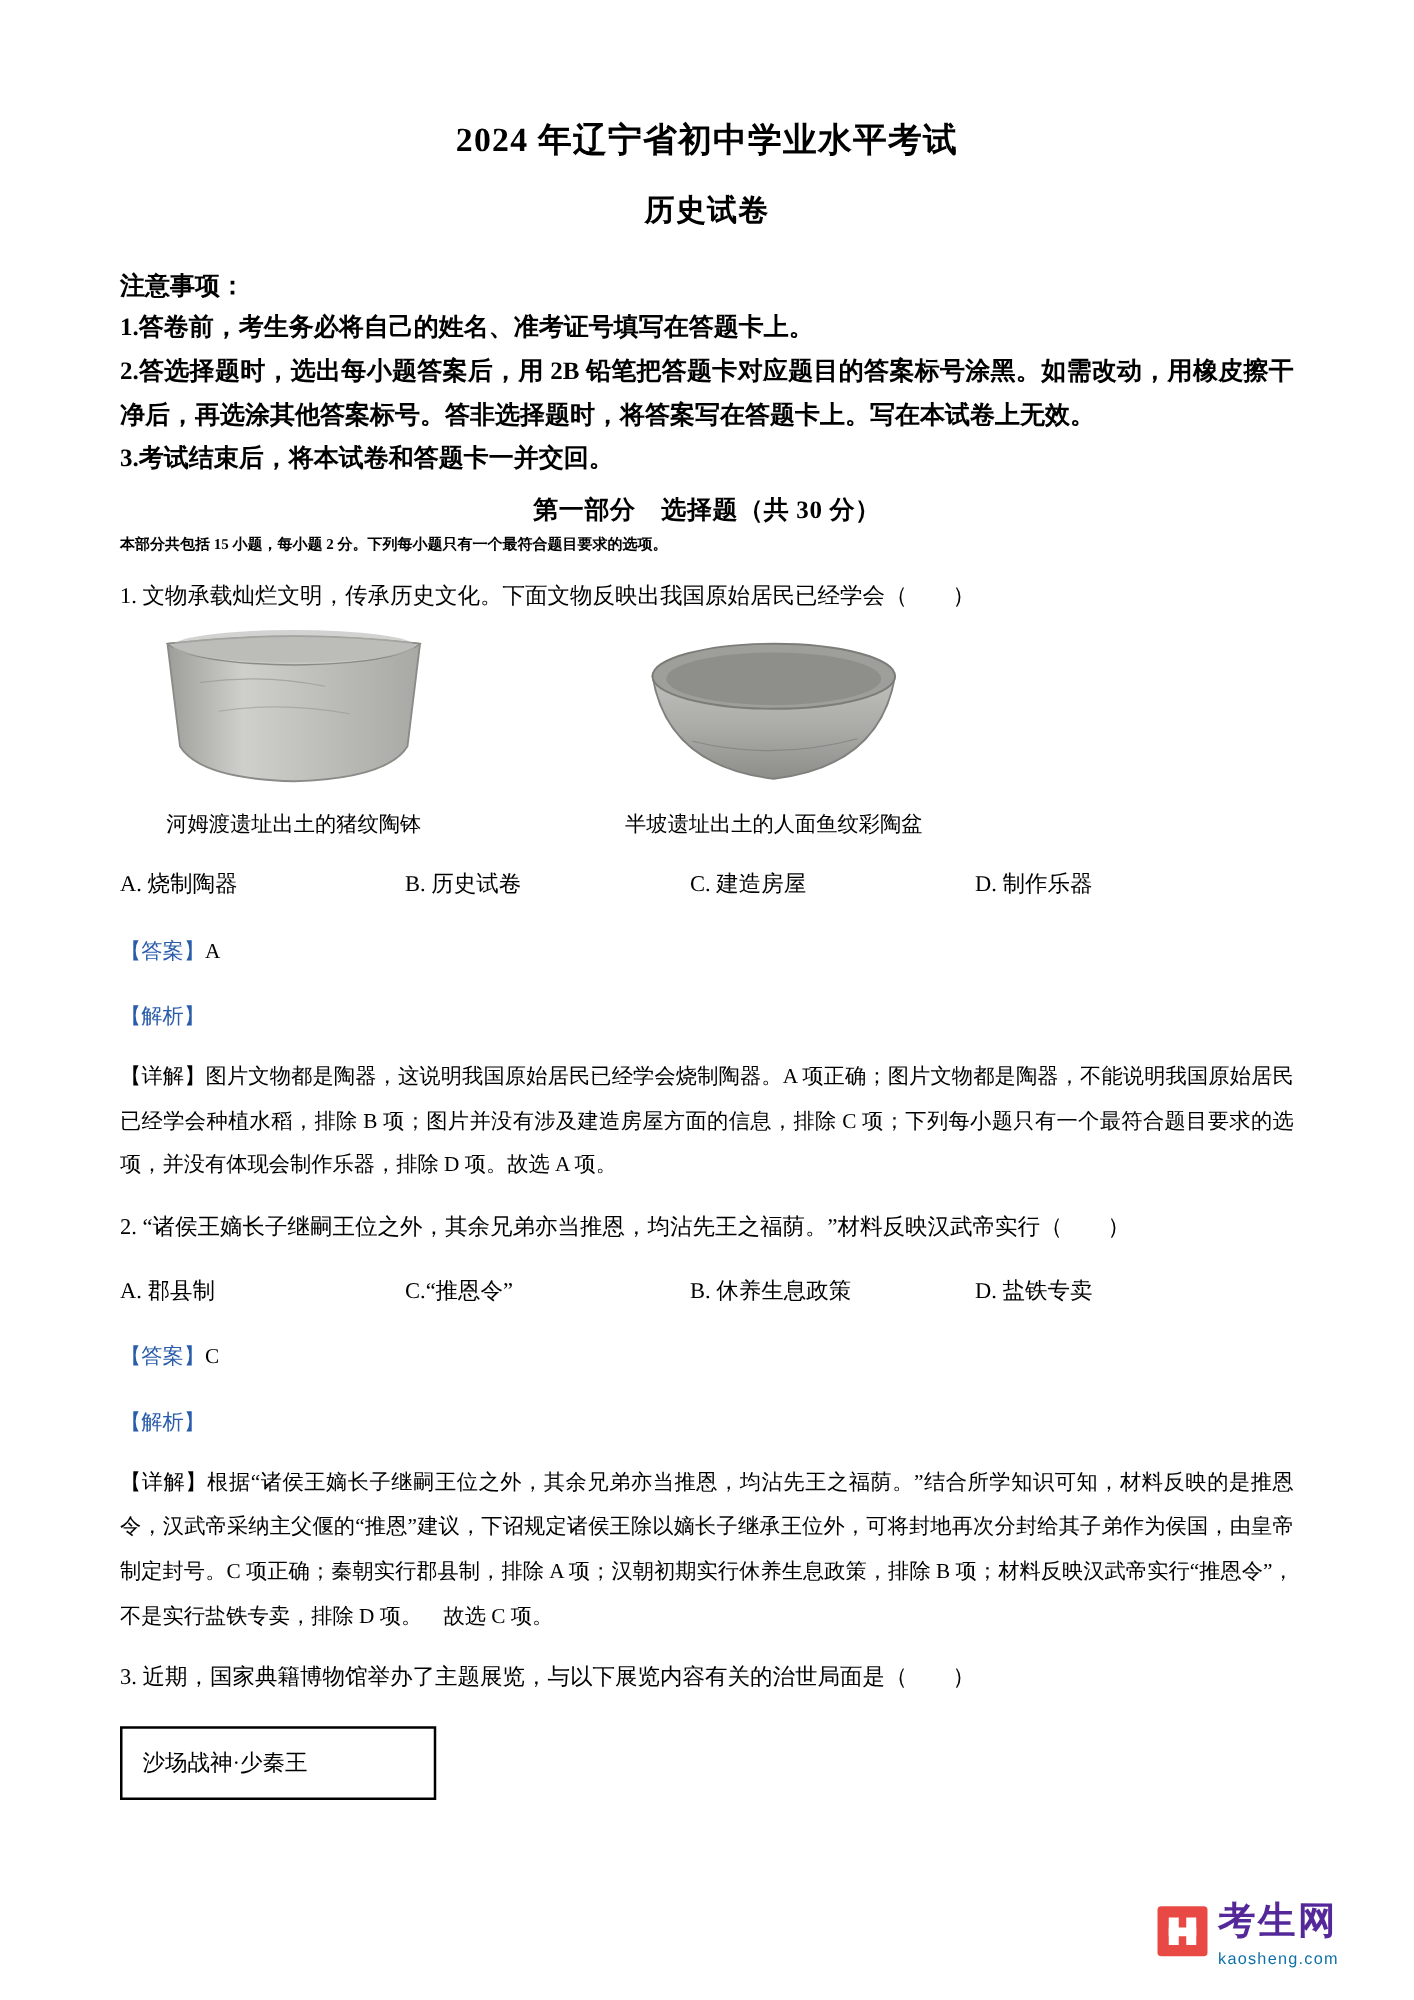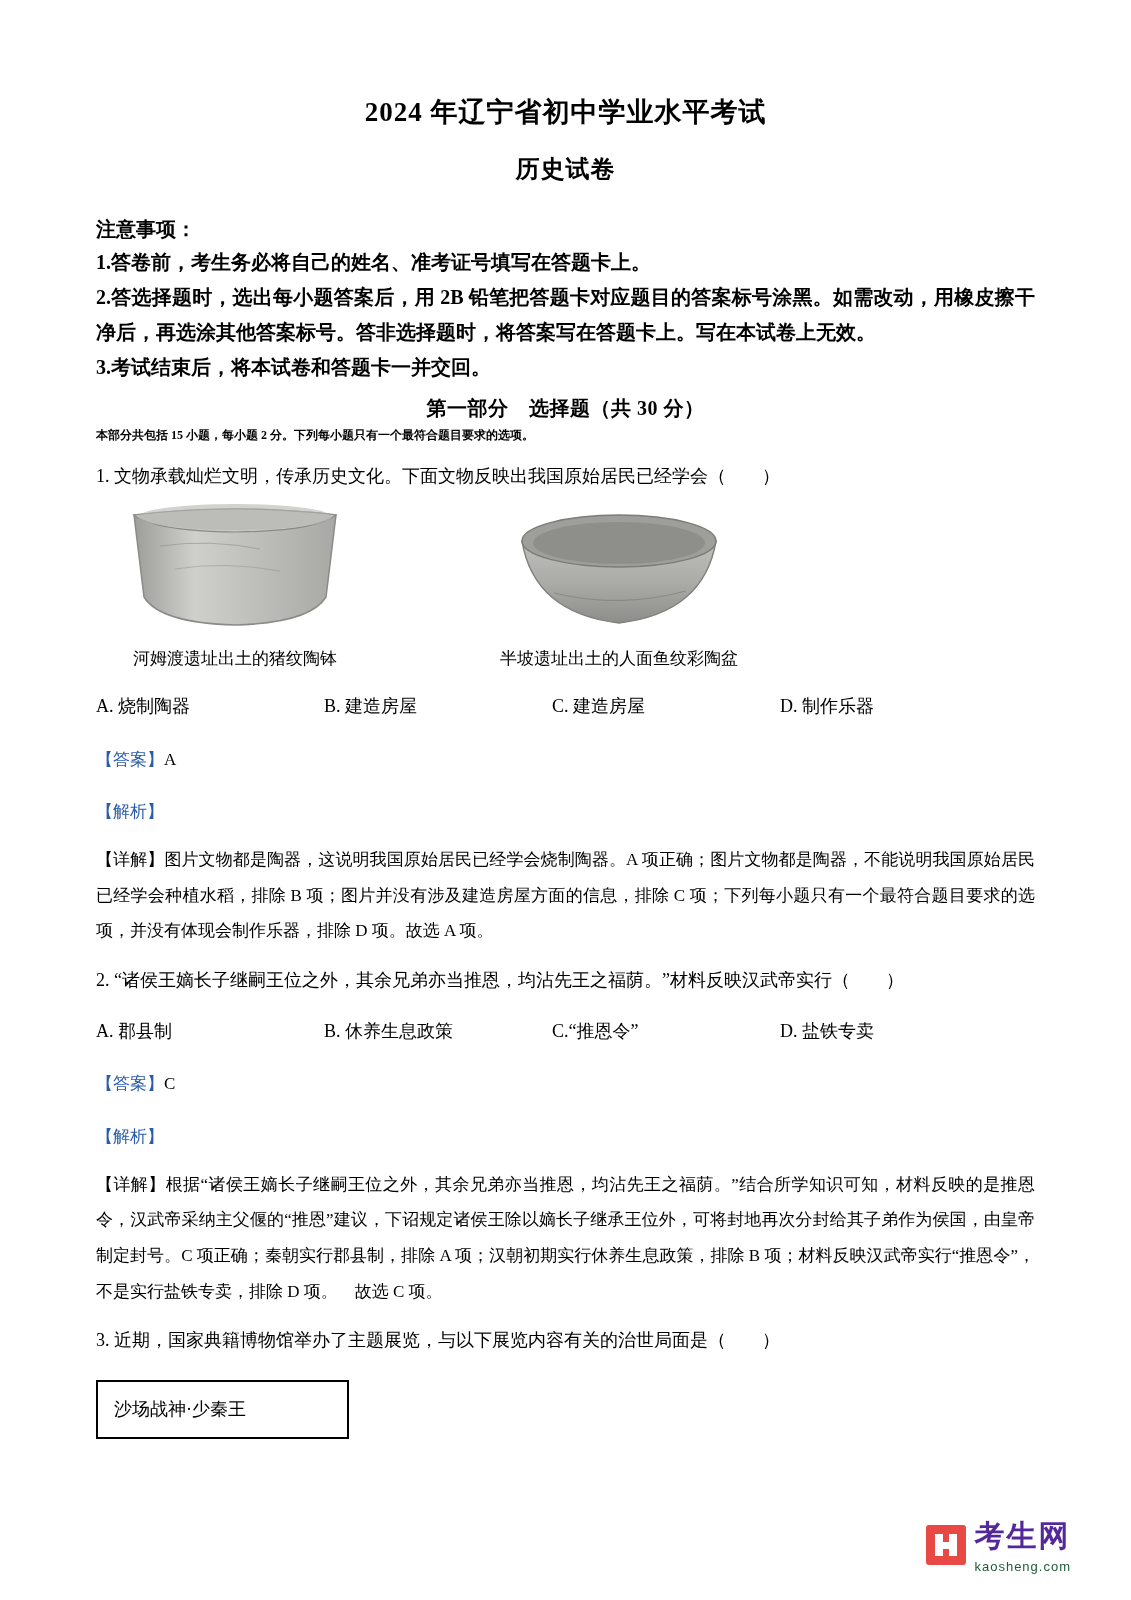--- a/index.html
+++ b/index.html
@@ -152,21 +152,21 @@
   }
   .wm-text {
     font-size: 30px;
     color: #4c1d95;
     font-family: "Liberation Sans", sans-serif;
     font-weight: bold;
     letter-spacing: 2px;
   }
   .wm-sub {
     font-size: 13px;
-    color: #14532d;
+    color: #0369a1;
     font-family: "Liberation Sans", sans-serif;
     letter-spacing: 1px;
     margin-top: 2px;
   }
   .wm-textwrap { display: flex; flex-direction: column; align-items: flex-start; }
 </style>
 </head>
 <body>
 
 <div class="page">
@@ -221,39 +221,39 @@
         <ellipse cx="105" cy="40" rx="97" ry="26" fill="#9e9e9b" stroke="#7c7c79" stroke-width="1.5"></ellipse>
         <ellipse cx="105" cy="42" rx="86" ry="21" fill="#8b8b88" opacity="0.85"></ellipse>
         <path d="M40 92 Q105 108 172 90" stroke="#777774" stroke-width="1" fill="none" opacity="0.6"></path>
       </svg>
       <div class="fig-caption">半坡遗址出土的人面鱼纹彩陶盆</div>
     </div>
   </div>
 
   <div class="options">
     <div class="opt">A. 烧制陶器</div>
-    <div class="opt">B. 建造房屋</div>
+    <div class="opt">B. 历史试卷</div>
     <div class="opt">C. 建造房屋</div>
     <div class="opt">D. 制作乐器</div>
   </div>
 
   <div class="ans-line">
     <span class="tag">【答案】</span><span>A</span>
   </div>
   <div class="ans-line">
     <span class="tag">【解析】</span>
   </div>
   <div class="analysis">【详解】图片文物都是陶器，这说明我国原始居民已经学会烧制陶器。A 项正确；图片文物都是陶器，不能说明我国原始居民已经学会种植水稻，排除 B 项；图片并没有涉及建造房屋方面的信息，排除 C 项；下列每小题只有一个最符合题目要求的选项，并没有体现会制作乐器，排除 D 项。故选 A 项。</div>
 
   <div class="q-stem">2. “诸侯王嫡长子继嗣王位之外，其余兄弟亦当推恩，均沾先王之福荫。”材料反映汉武帝实行（　　）</div>
 
   <div class="options">
     <div class="opt">A. 郡县制</div>
+    <div class="opt">C.“推恩令”</div>
     <div class="opt">B. 休养生息政策</div>
-    <div class="opt">C.“推恩令”</div>
     <div class="opt">D. 盐铁专卖</div>
   </div>
 
   <div class="ans-line">
     <span class="tag">【答案】</span><span>C</span>
   </div>
   <div class="ans-line">
     <span class="tag">【解析】</span>
   </div>
   <div class="analysis">【详解】根据“诸侯王嫡长子继嗣王位之外，其余兄弟亦当推恩，均沾先王之福荫。”结合所学知识可知，材料反映的是推恩令，汉武帝采纳主父偃的“推恩”建议，下诏规定诸侯王除以嫡长子继承王位外，可将封地再次分封给其子弟作为侯国，由皇帝制定封号。C 项正确；秦朝实行郡县制，排除 A 项；汉朝初期实行休养生息政策，排除 B 项；材料反映汉武帝实行“推恩令”，不是实行盐铁专卖，排除 D 项。　故选 C 项。</div>

